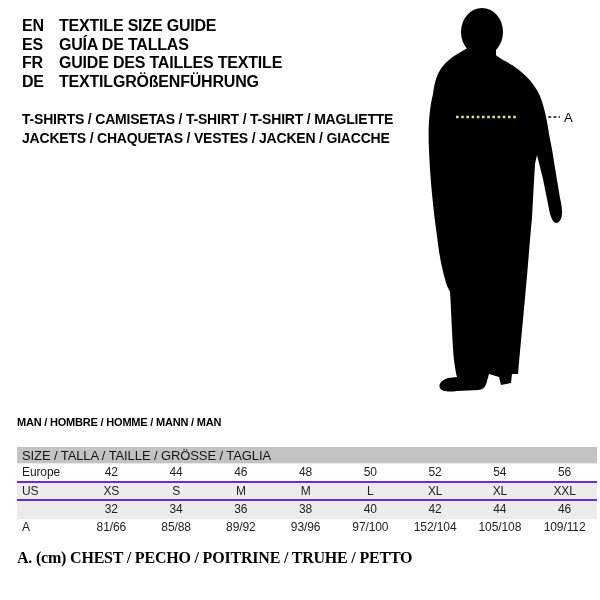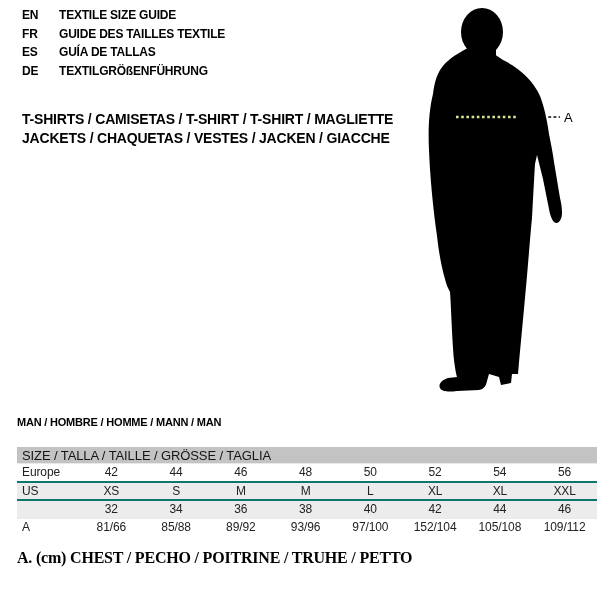--- a/index.html
+++ b/index.html
@@ -5,21 +5,21 @@
   html,body{margin:0;padding:0;}
   body{
     width:600px;height:600px;background:#ffffff;position:relative;overflow:hidden;
     font-family:"Liberation Sans","DejaVu Sans",sans-serif;
     color:var(--text,#000);
     -webkit-font-smoothing:antialiased;
   }
   .abs{position:absolute;}
 
   
-  .lang-block{left:22px;top:6px;font-size:12px;font-weight:bold;letter-spacing:-0.2px;}
+  .lang-block{left:22px;top:17px;font-size:16px;font-weight:bold;letter-spacing:-0.2px;}
   .lang-row{display:flex;line-height:18.5px;}
   .lang-code{width:37px;flex:0 0 37px;}
 
   
   .cat-block{left:22px;top:110px;font-size:14px;font-weight:bold;letter-spacing:-0.2px;line-height:18.5px;}
 
   
   .figure-wrap{left:423px;top:6px;width:160px;height:390px;}
 
   
@@ -30,41 +30,41 @@
   table.size-table{width:580px;border-collapse:collapse;table-layout:fixed;font-size:12px;letter-spacing:-0.1px;}
   table.size-table col.c-label{width:62px;}
   table.size-table th{
     background:var(--header-bg,#c4c4c4);
     font-weight:normal;text-align:left;padding:0 0 0 5px;height:16px;
     color:#151515;font-size:13px;
   }
   table.size-table td{padding:0;height:16.5px;text-align:center;color:#222;font-weight:normal;}
   table.size-table td.lbl{text-align:left;padding-left:5px;color:#222;}
   tr.r-shaded{background:var(--row-alt-bg,#ececec);}
-  tr.r-shaded td{border-top:2px solid #0f766e;}
+  tr.r-shaded td{border-top:2px solid #6d28d9;}
   tr.r-plain td{border-top:1px solid #e9e9e9;}
 
   
   .footnote{left:17px;top:549px;font-size:16px;font-weight:bold;letter-spacing:-0.2px;font-family:Liberation Serif, serif;}
 </style>
 </head>
 <body style="--text: #000000; --header-bg: #c3c3c3; --row-alt-bg: #ececec; --silhouette: #000000; --dash-on-body: #dbe48c; --dash-outside: #111111;">
 
 <div class="abs lang-block">
   <div class="lang-row">
     <span class="lang-code">EN</span>
     <span class="lang-text">TEXTILE SIZE GUIDE</span>
   </div>
   <div class="lang-row">
+    <span class="lang-code">ES</span>
+    <span class="lang-text">GUÍA DE TALLAS</span>
+  </div>
+  <div class="lang-row">
     <span class="lang-code">FR</span>
     <span class="lang-text">GUIDE DES TAILLES TEXTILE</span>
-  </div>
-  <div class="lang-row">
-    <span class="lang-code">ES</span>
-    <span class="lang-text">GUÍA DE TALLAS</span>
   </div>
   <div class="lang-row">
     <span class="lang-code">DE</span>
     <span class="lang-text">TEXTILGRÖßENFÜHRUNG</span>
   </div>
 </div>
 
 <div class="abs cat-block">
   <div>T-SHIRTS / CAMISETAS / T-SHIRT / T-SHIRT / MAGLIETTE</div>
   <div>JACKETS / CHAQUETAS / VESTES / JACKEN / GIACCHE</div>

